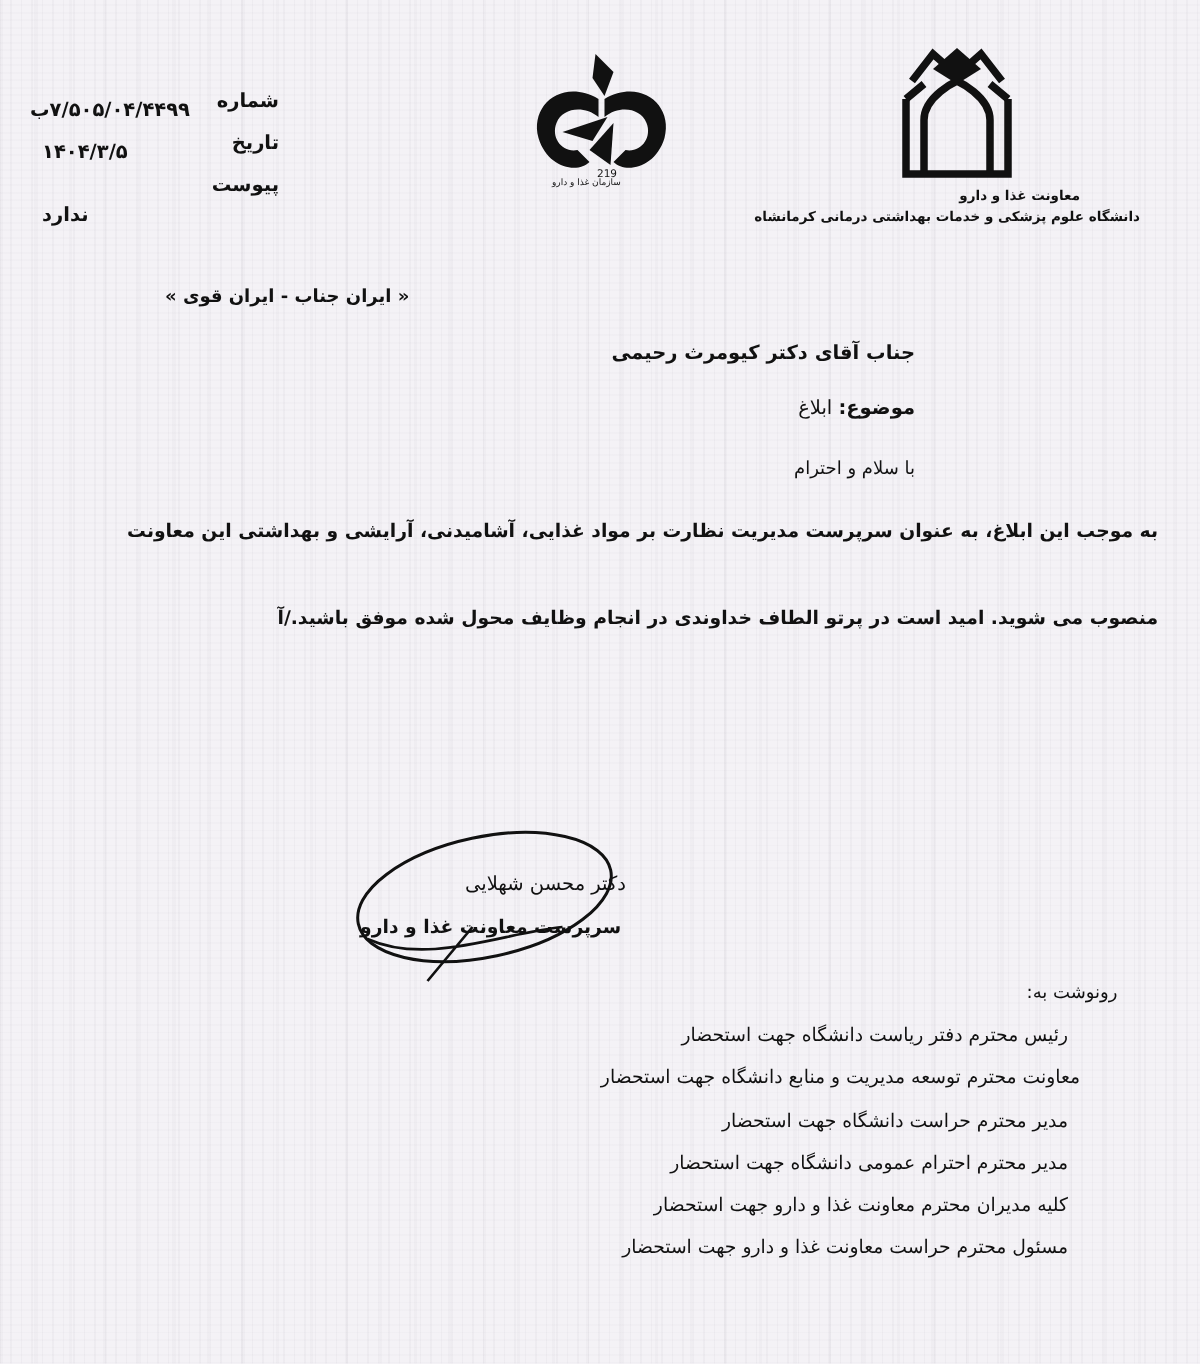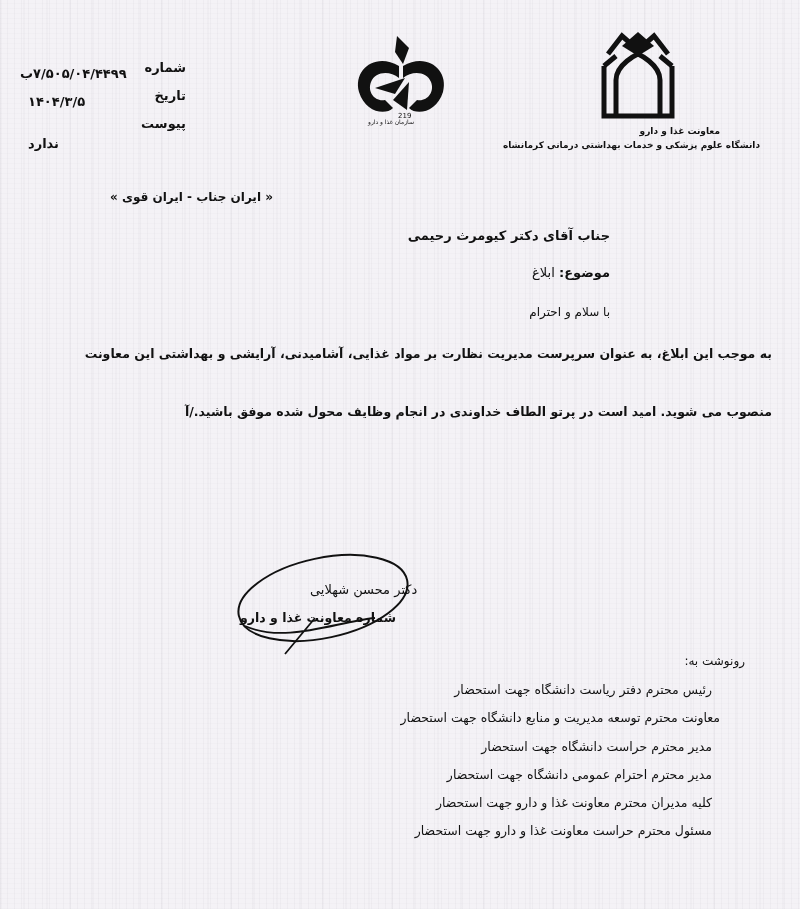--- a/index.html
+++ b/index.html
@@ -85,21 +85,21 @@
 <div class="abs subject"><b>موضوع:</b><span> ابلاغ</span></div>
 <div class="abs greeting">با سلام و احترام</div>
 <div class="abs body-line body1">به موجب این ابلاغ، به عنوان سرپرست مدیریت نظارت بر مواد غذایی، آشامیدنی، آرایشی و بهداشتی این معاونت</div>
 <div class="abs body-line body2">منصوب می شوید. امید است در پرتو الطاف خداوندی در انجام وظایف محول شده موفق باشید./آ</div>
 
 <svg class="abs sig-oval" viewBox="0 0 190 110">
   <ellipse cx="98" cy="50" rx="86" ry="40" transform="rotate(-12 98 50)" fill="none" stroke="#111" stroke-width="2"></ellipse>
   <path d="M20 78 C60 96 110 74 150 70 M60 106 L90 70" fill="none" stroke="#111" stroke-width="1.8"></path>
 </svg>
 <div class="abs sig-name">دکتر محسن شهلایی</div>
-<div class="abs sig-title">شماره معاونت غذا و دارو</div>
+<div class="abs sig-title">سرپرست معاونت غذا و دارو</div>
 
 <div class="abs cc-head">رونوشت به:</div>
 <div class="abs cc" style="top:682px">رئیس محترم دفتر ریاست دانشگاه جهت استحضار</div>
 <div class="abs cc" style="top:710px; right:80px">معاونت محترم توسعه مدیریت و منابع دانشگاه جهت استحضار</div>
 <div class="abs cc" style="top:739px">مدیر محترم حراست دانشگاه جهت استحضار</div>
 <div class="abs cc" style="top:767px">مدیر محترم احترام عمومی دانشگاه جهت استحضار</div>
 <div class="abs cc" style="top:795px">کلیه مدیران محترم معاونت غذا و دارو جهت استحضار</div>
 <div class="abs cc" style="top:823px">مسئول محترم حراست معاونت غذا و دارو جهت استحضار</div>
 
 </body></html>

